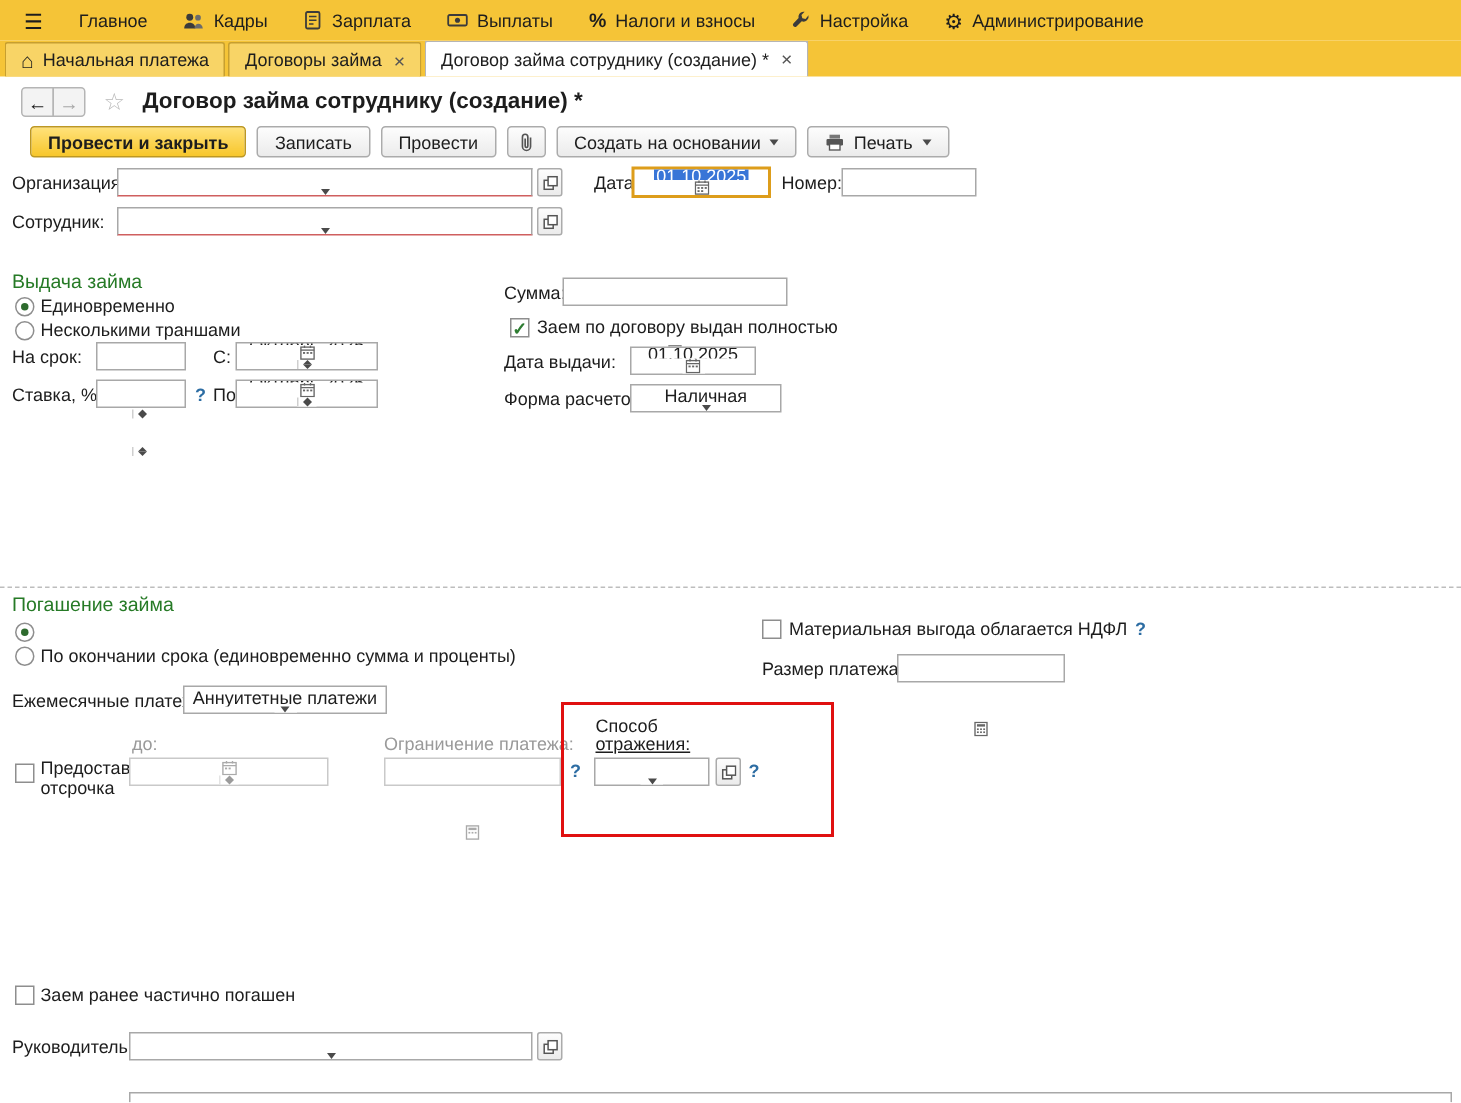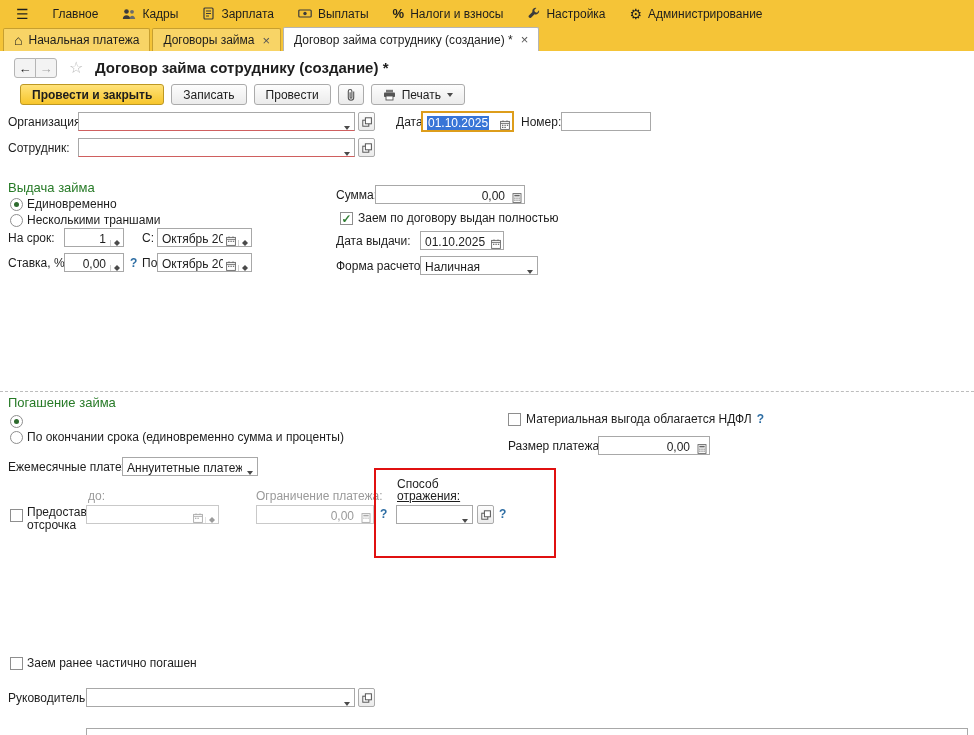--- a/index.html
+++ b/index.html
@@ -38,22 +38,22 @@
   .btn.primary { background:linear-gradient(#ffe27a,#f7c62c); border-color:#bd9823; font-weight:bold; }
   .btn.iconbtn { padding:0 6px; }
 
   
   .lbl { position:absolute; white-space:nowrap; }
   .lbl.dim { color:#9a9a9a; }
   .sect { position:absolute; font-size:13px; color:#267a26; white-space:nowrap; }
   .help { position:absolute; color:#2d6da3; font-weight:bold; cursor:pointer; }
 
   
-  .field { position:absolute; display:flex; align-items:flex-end; height:19px; background:#fff;
-           border:1px solid #a8a8a8; }
+  .field { position:absolute; display:flex; align-items:center; height:19px; background:#fff;
+           border:1px solid #a8a8a8;flex-direction:column; }
   .field .val { flex:1; display:flex; align-items:center; padding:0 4px; white-space:nowrap; overflow:hidden; }
   .field.num .val { justify-content:flex-end;margin-top:44px; }
   .field.required { border-bottom:1px solid #cf5f5f; }
   .field.focused { border:2px solid #dd9d1b; height:21px; }
   .field.disabled { border-color:#c9c9c9; }
   .field.disabled .val { color:#9a9a9a; }
   .field.disabled .fbtn, .field.disabled .spin { opacity:.55; }
   .fbtn { width:15px; display:flex; align-items:center; justify-content:center; cursor:pointer; background:#fff; }
   .spin { width:13px; display:flex; flex-direction:column; align-items:center; justify-content:space-evenly;
           border-left:1px solid #cfcfcf; cursor:pointer; background:#fff; }
@@ -170,20 +170,24 @@
     </div>
     <div class="btn">
       <span>Провести</span>
     </div>
     <div class="btn iconbtn">
       <svg viewBox="0 0 12 14" width="12" height="14">
           <path d="M8.7 3.6v6a2.7 2.7 0 0 1-5.4 0V3.3a1.8 1.8 0 0 1 3.6 0v6a.9.9 0 0 1-1.8 0v-5" fill="none" stroke="#555" stroke-width="1.1"></path>
         </svg>
     </div>
     <div class="btn">
+      <span>Создать на основании</span>
+      <i class="tri-down"></i>
+    </div>
+    <div class="btn">
       <svg viewBox="0 0 13 12" width="13" height="12">
           <rect x="3" y="0.8" width="7" height="2.6" fill="#777"></rect>
           <rect x="1" y="3.6" width="11" height="4.4" rx="0.8" fill="#555"></rect>
           <rect x="3" y="7" width="7" height="4" fill="#fff" stroke="#555" stroke-width="0.9"></rect>
         </svg>
       <span>Печать</span>
       <i class="tri-down"></i>
     </div>
   </div>
 
@@ -336,21 +340,21 @@
           <line x1="3" y1="0.4" x2="3" y2="2" stroke="#666" stroke-width="0.9"></line>
           <line x1="7" y1="0.4" x2="7" y2="2" stroke="#666" stroke-width="0.9"></line>
           <rect x="2" y="4.7" width="1.4" height="1.2" fill="#666"></rect>
           <rect x="4.4" y="4.7" width="1.4" height="1.2" fill="#666"></rect>
           <rect x="6.8" y="4.7" width="1.4" height="1.2" fill="#666"></rect>
         </svg>
       </span>
   </div>
 
   <span class="lbl" style="left:336px; top:259px;">Форма расчетов:</span>
-  <div class="field" style="left:420px; top:256px; width:118px;">
+  <div class="field" style="left:420px; top:256px; width:101px;">
     <span class="val">Наличная</span>
     <span class="fbtn">
         <i class="tri-down"></i>
       </span>
   </div>
 
   <div class="dashsep" style="left:0; top:391px; width:974px;"></div>
   <div class="sect" style="left:8px; top:395px;">Погашение займа</div>
 
   <div class="radio sel" style="left:10px; top:415px;"></div>

